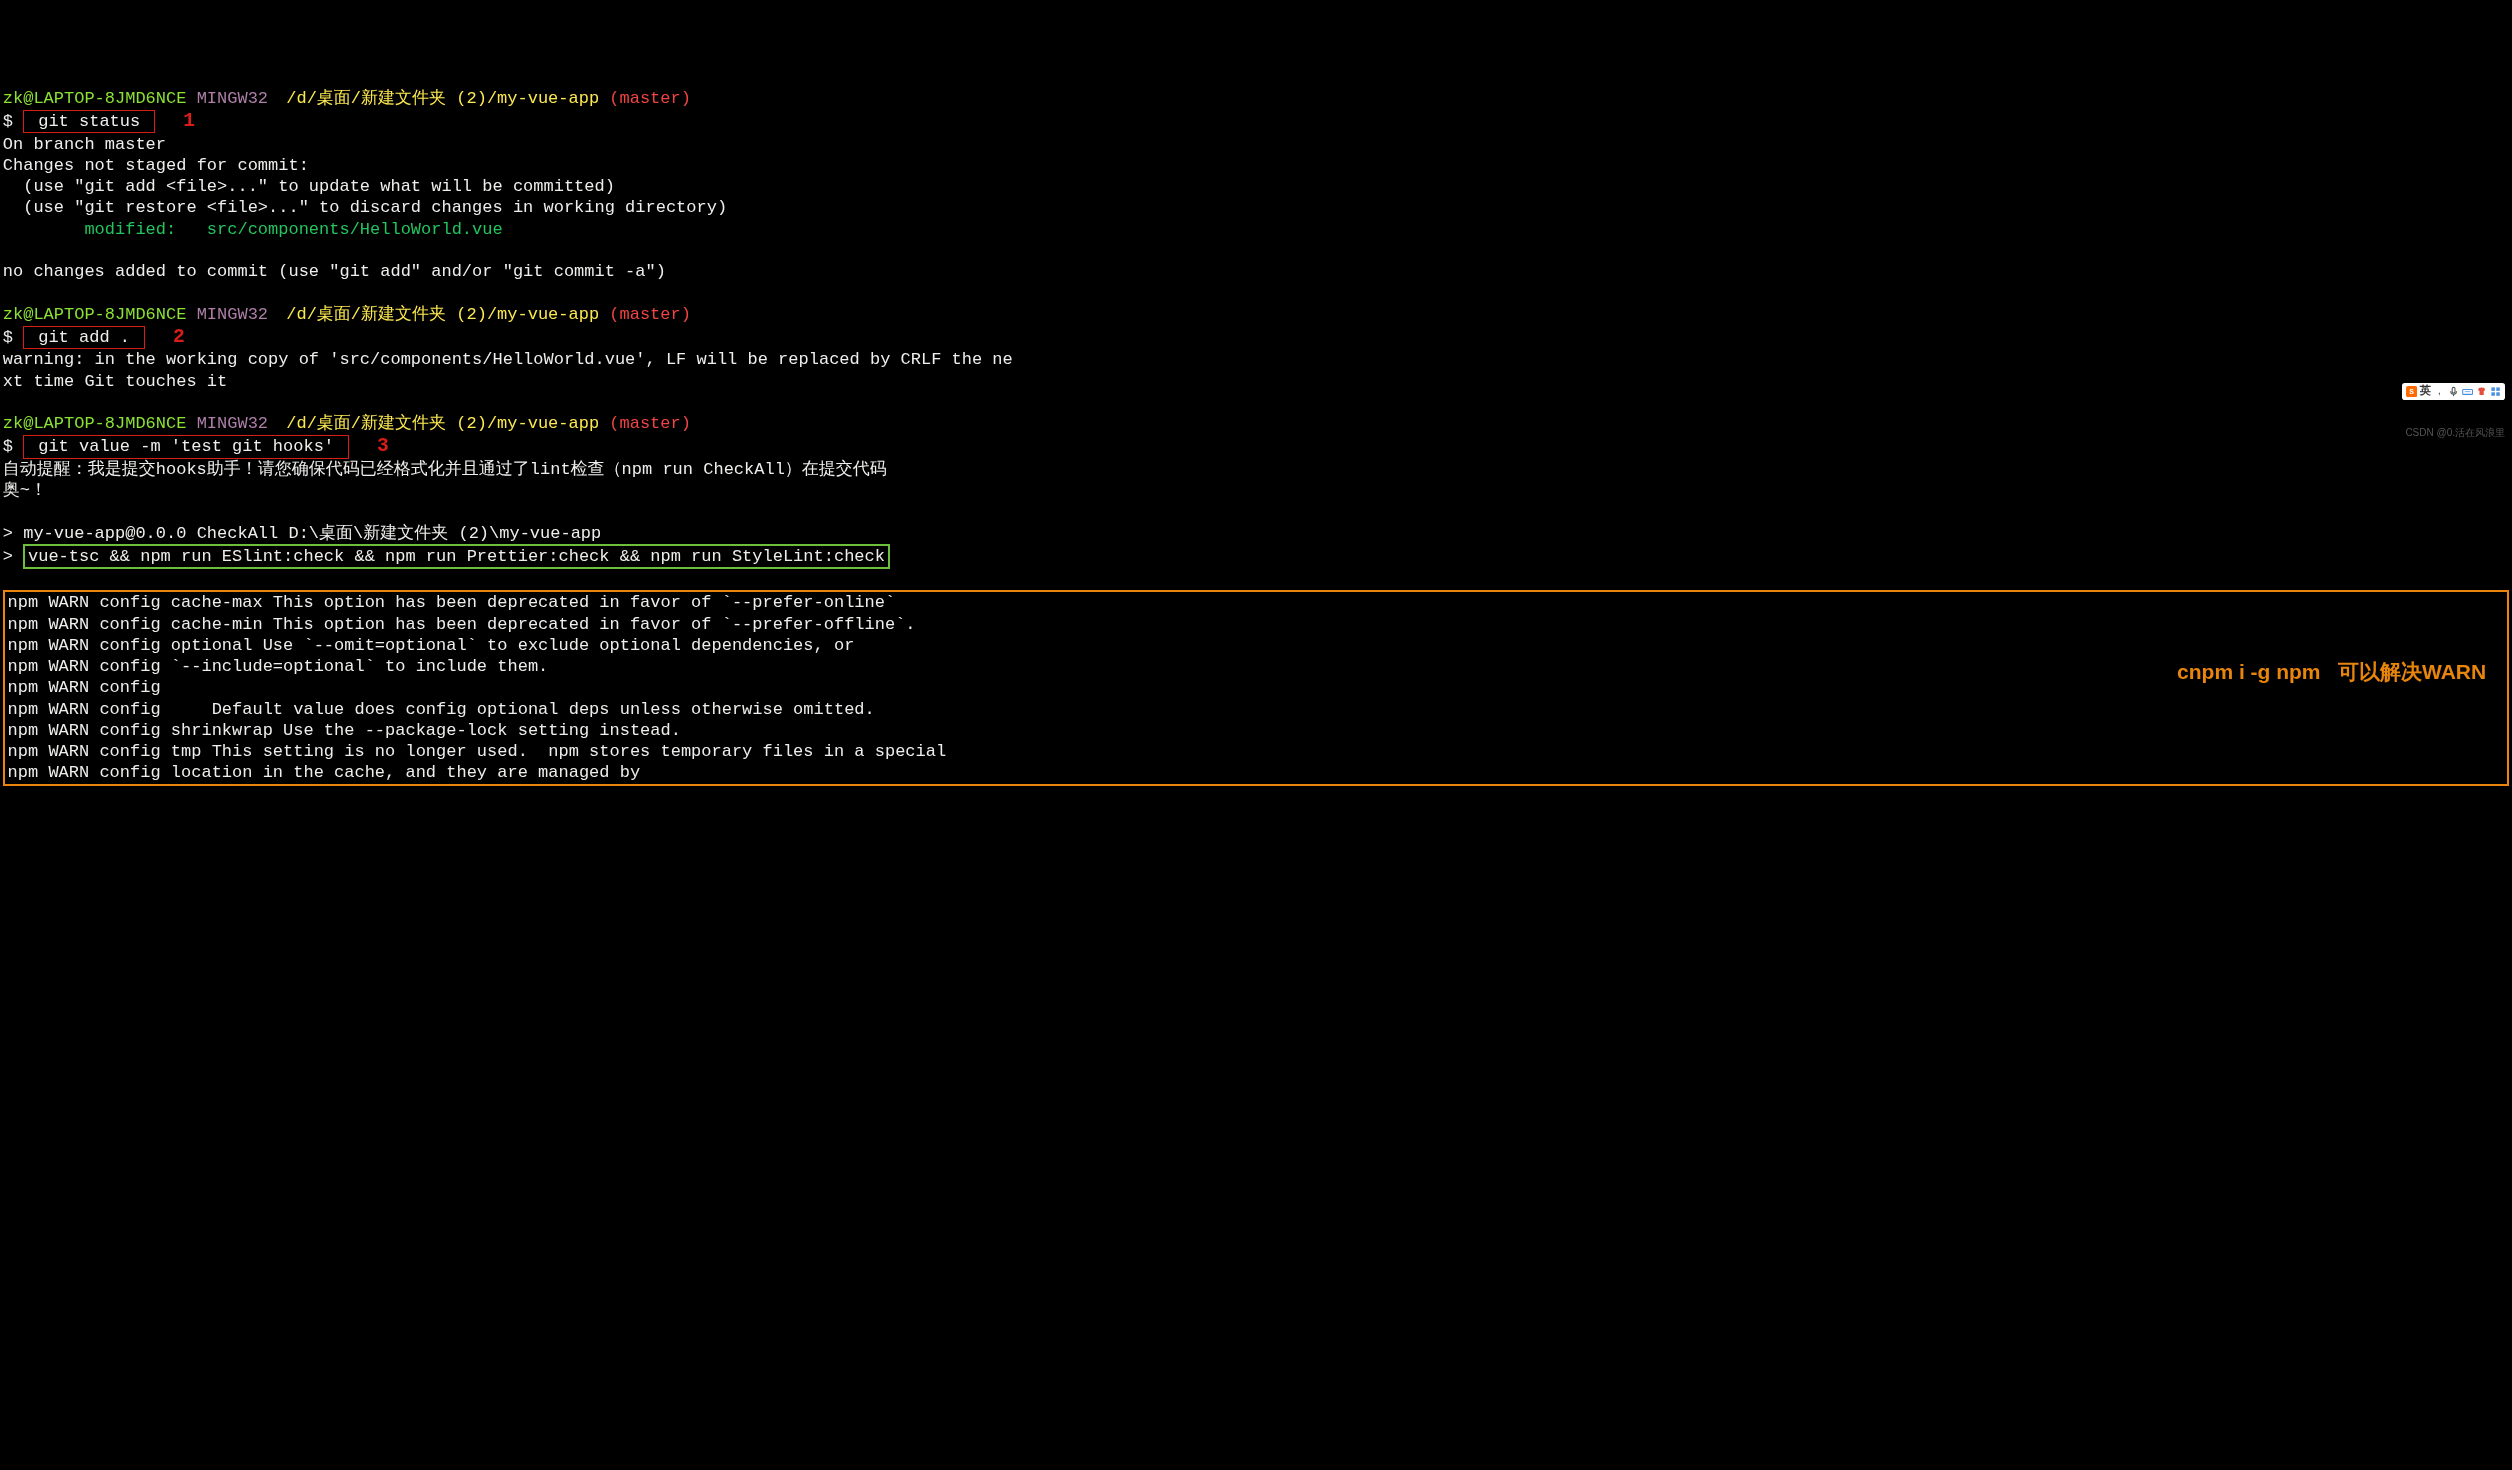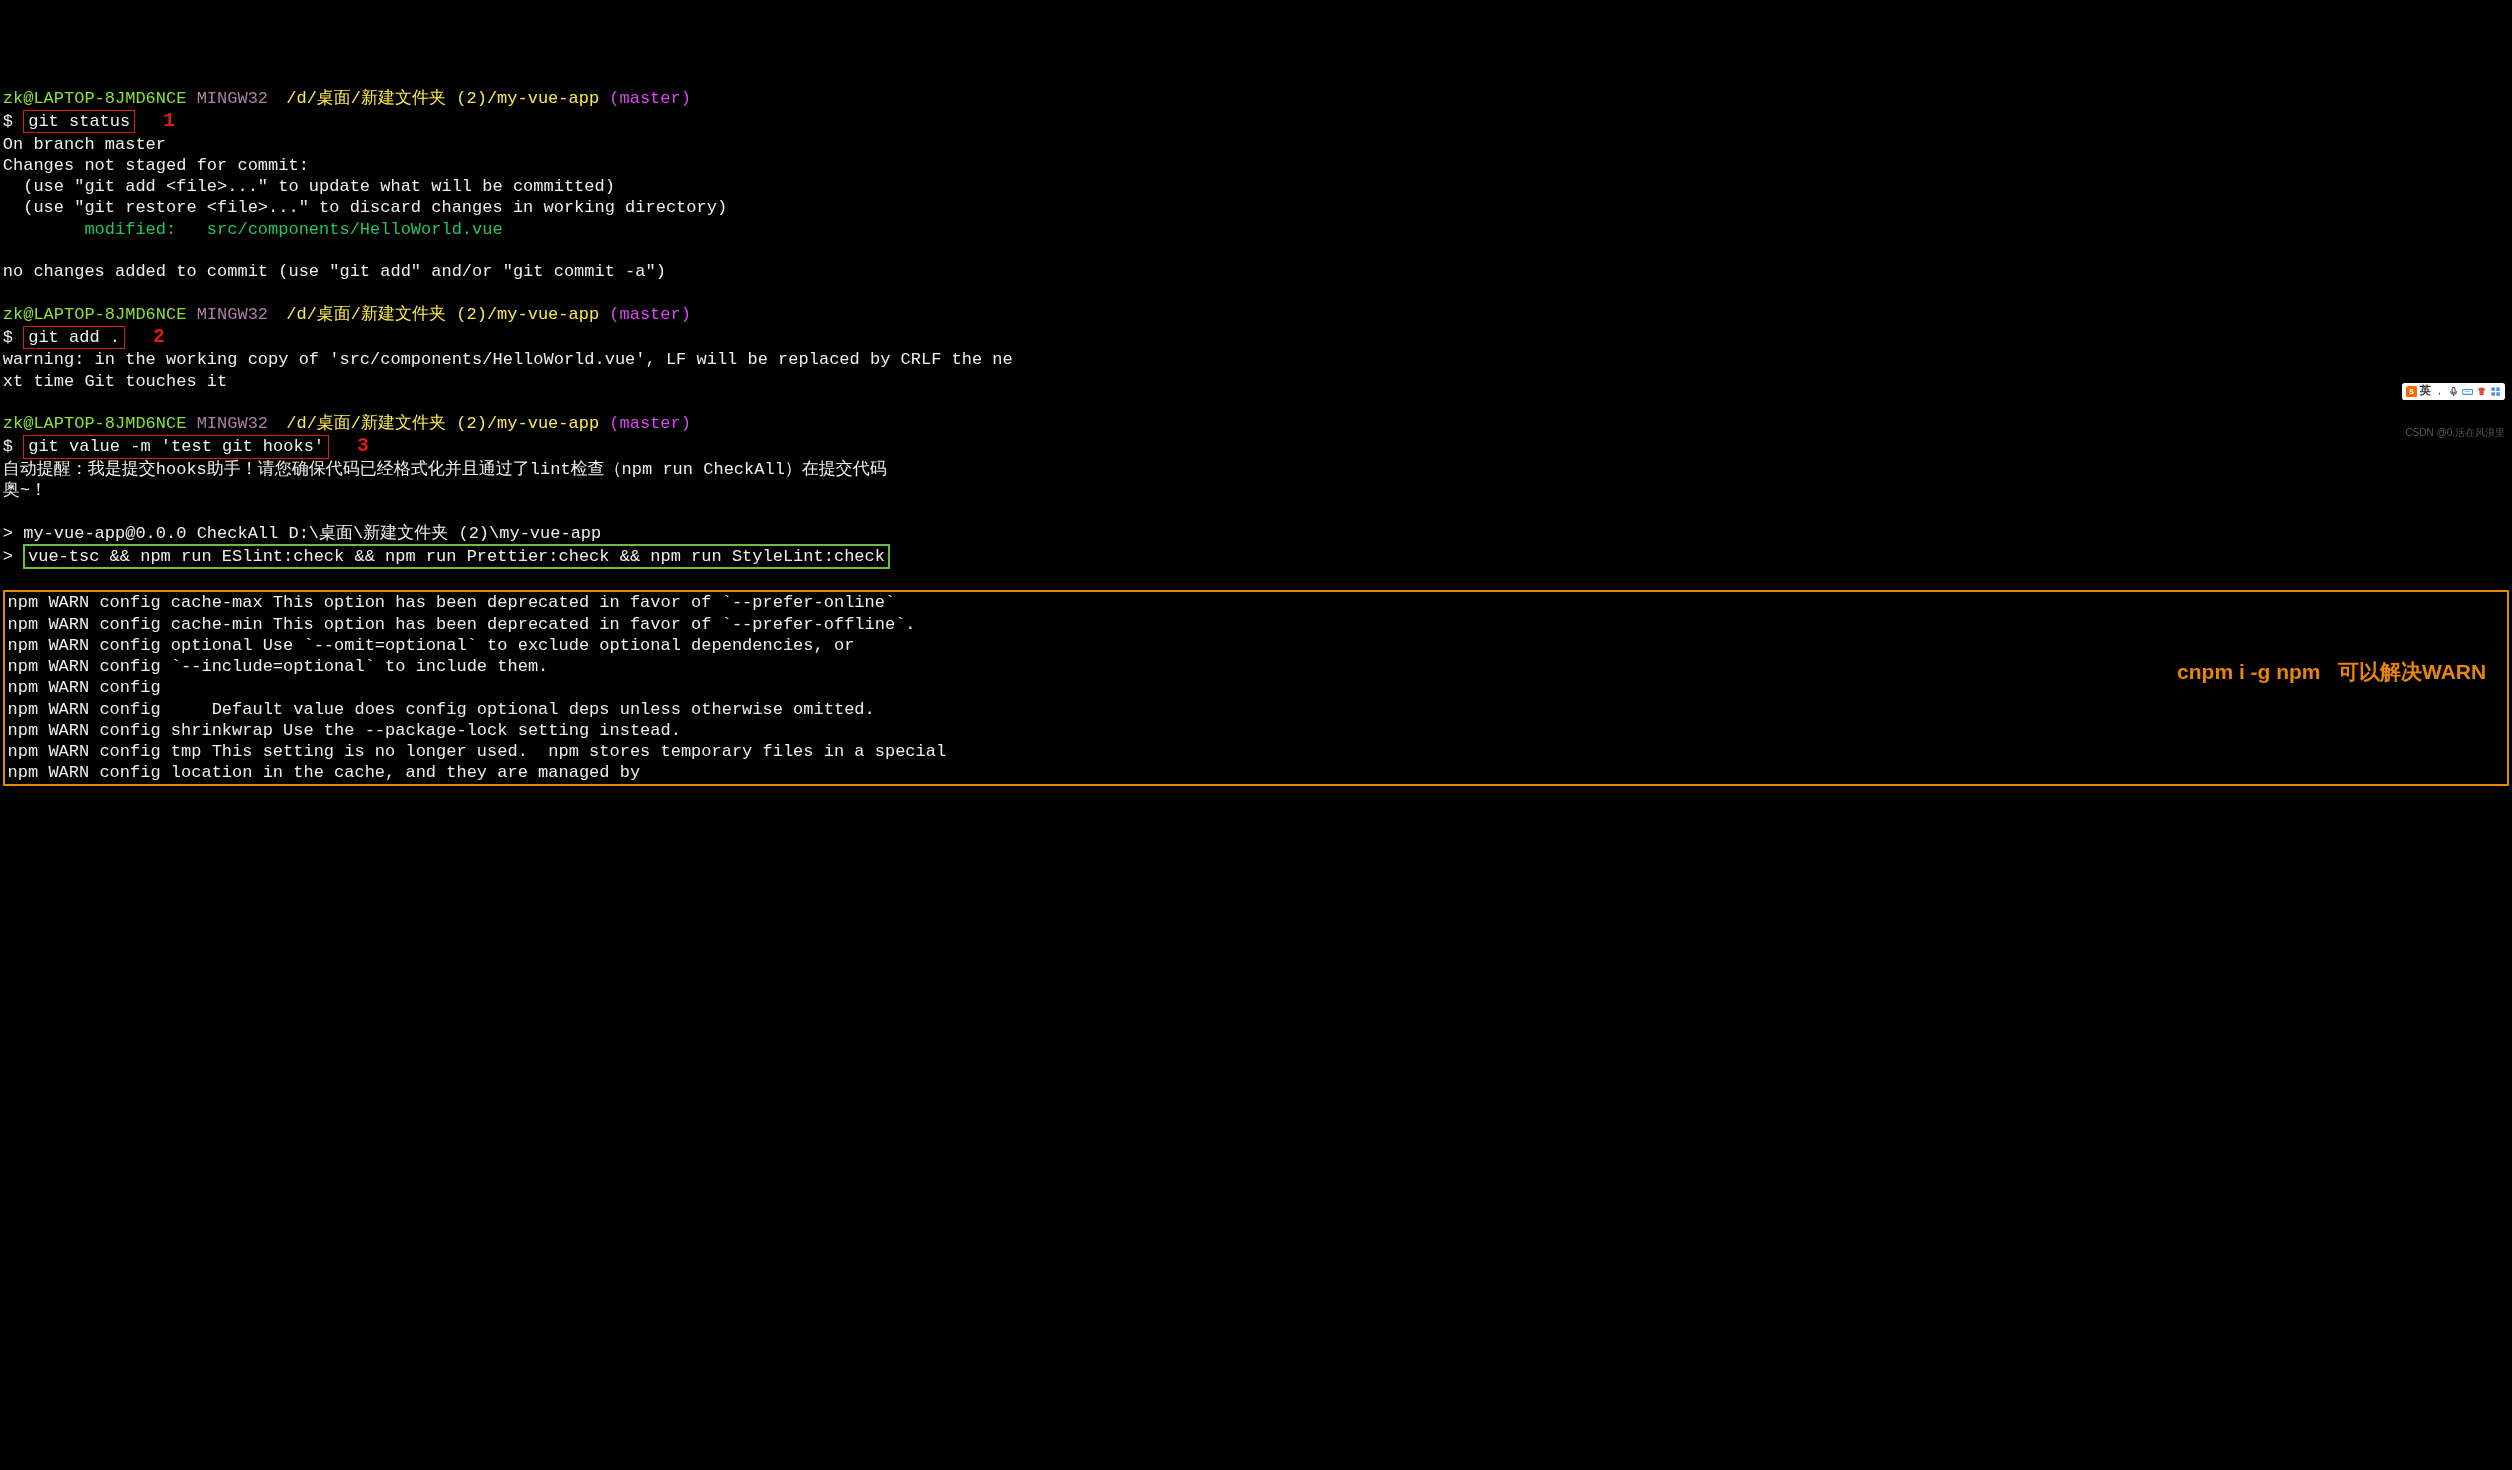--- a/index.html
+++ b/index.html
@@ -9,27 +9,27 @@
       font-family: 'Consolas', 'Courier New', monospace;
       font-size: 17px;
       line-height: 1.25;
       padding: 2.8px;
       white-space: pre;
       position: relative;
     }
     .green { color: #8ae234; }
     .purple { color: #ad7fa8; }
     .yellow { color: #fce94f; margin-left: 8px; }
-    .cyan { color: #d946ef; text-align: right; }
+    .cyan { color: #ef4444; text-align: right; }
     .red { color: #22c55e; }
     .white { color: #eeeeec; }
     .red-box {
       border: 1.4px solid #d91e18;
       display: inline-block;
-      padding: 0 4px;
+      padding: 0 14px;
     }
     .green-box {
       border: 2.1px solid #6bbf3b;
       display: inline-block;
       padding: 0 2.8px;
     }
     .orange-box {
       border: 2.1px solid #e8850c;
       display: block;
       padding: 0 2.8px;

